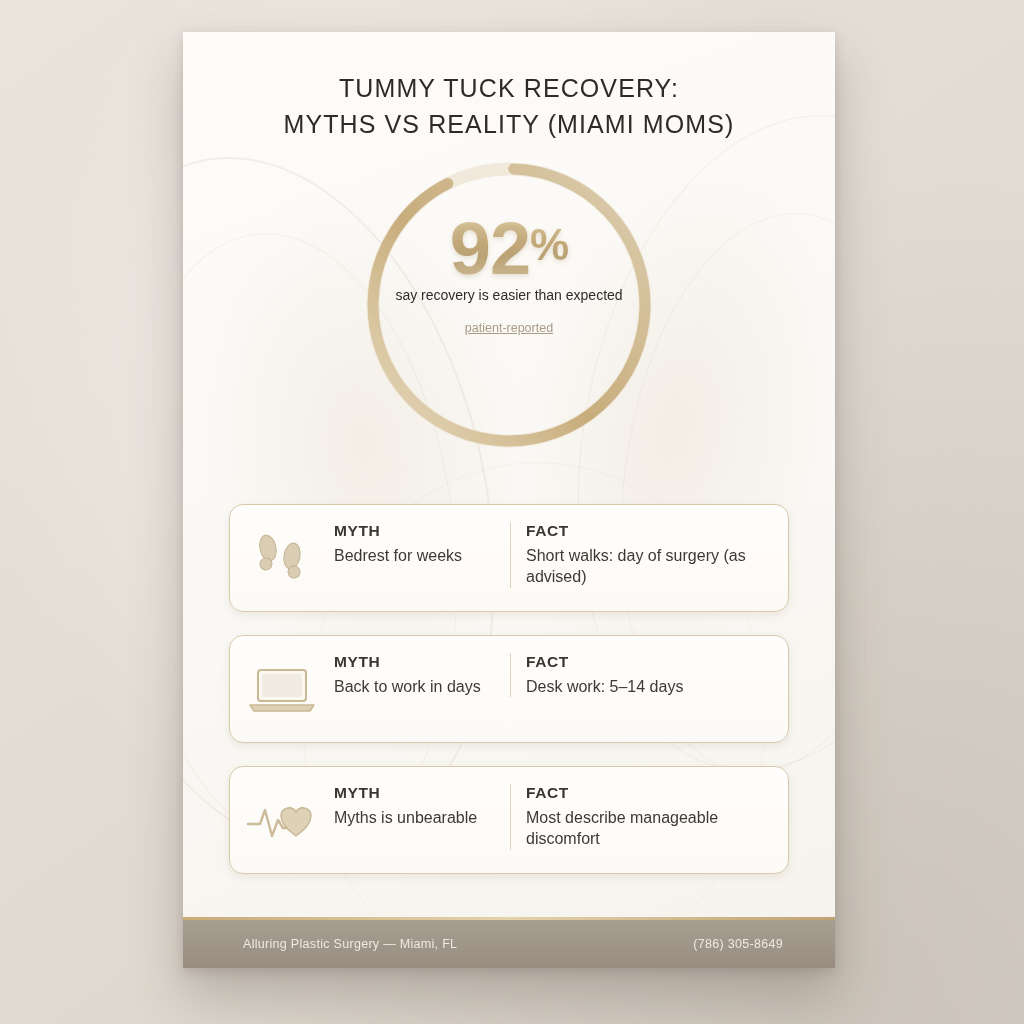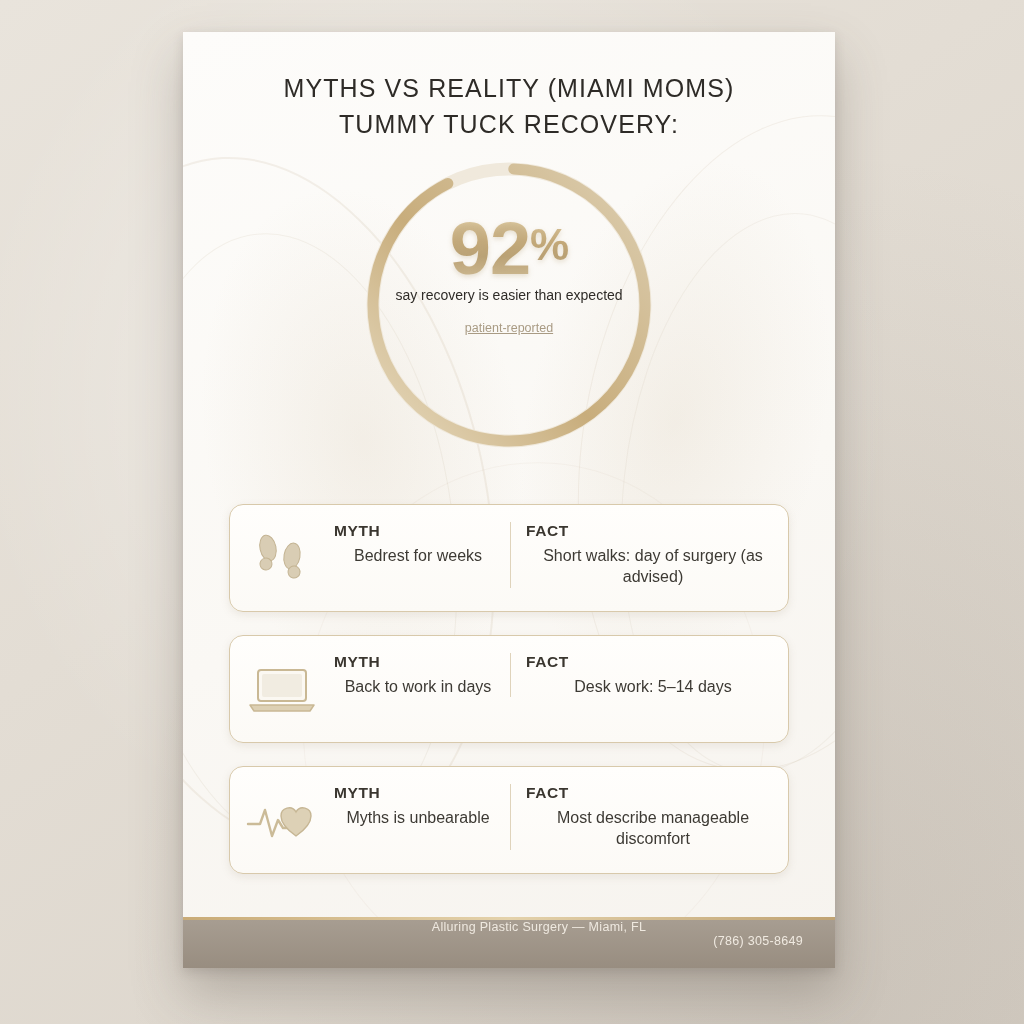--- a/index.html
+++ b/index.html
@@ -173,75 +173,73 @@
     font-size: 15.5px;
     font-weight: 700;
     color: #3a362f;
     letter-spacing: .6px;
     margin-bottom: 5px;
   }
   .ctext {
     font-size: 16px;
     color: #3d3a34;
     line-height: 1.33;
-    text-align: center;
   }
 
   
   #footer {
     position: absolute;
     left: 0;
     bottom: 0;
     width: 652px;
     height: 48px;
     background: linear-gradient(180deg, #a79d91 0%, #988d80 100%);
     display: flex;
     align-items: center;
     z-index: 6;
-    flex-direction: column;
   }
   #footer::before {
     content: "";
     position: absolute;
     top: -3px; left: 0; right: 0;
     height: 3px;
     background: linear-gradient(90deg, #c9ab77, #e4d2ab, #c0a373);
   }
   #footer-left {
     font-size: 12.5px;
     color: #efe9e0;
     padding-left: 60px;
     letter-spacing: .3px;
   }
   #footer-right {
     margin-left: auto;
     font-size: 12.5px;
     color: #efe9e0;
-    padding-right: 32px;
+    padding-right: 52px;
     letter-spacing: .3px;
   }
 </style>
 </head>
 <body>
 
 <div id="backdrop">
 
   <div id="poster">
 
     <div class="blob bl1"></div>
     <div class="blob bl2"></div>
     <div class="swoosh sw1"></div>
     <div class="swoosh sw2"></div>
     <div class="swoosh sw3"></div>
     <div class="swoosh sw4"></div>
     <div class="swoosh sw5"></div>
 
     <div id="title-block">
+      <div class="title-line l1">Tummy Tuck Recovery:</div>
       <div class="title-line l2">Myths vs Reality (Miami Moms)</div>
-      <div class="title-line l1">Tummy Tuck Recovery:</div>
     </div>
 
     <div id="stat-wrap">
       <div id="donut">
         <svg width="300" height="302" viewBox="0 0 300 302">
           <defs>
             <linearGradient id="ringGrad" x1="0" y1="0" x2="1" y2="1">
               <stop offset="0%" stop-color="#e7dbc0"></stop>
               <stop offset="45%" stop-color="#c8ad7c"></stop>
               <stop offset="100%" stop-color="#ddcfb2"></stop>

